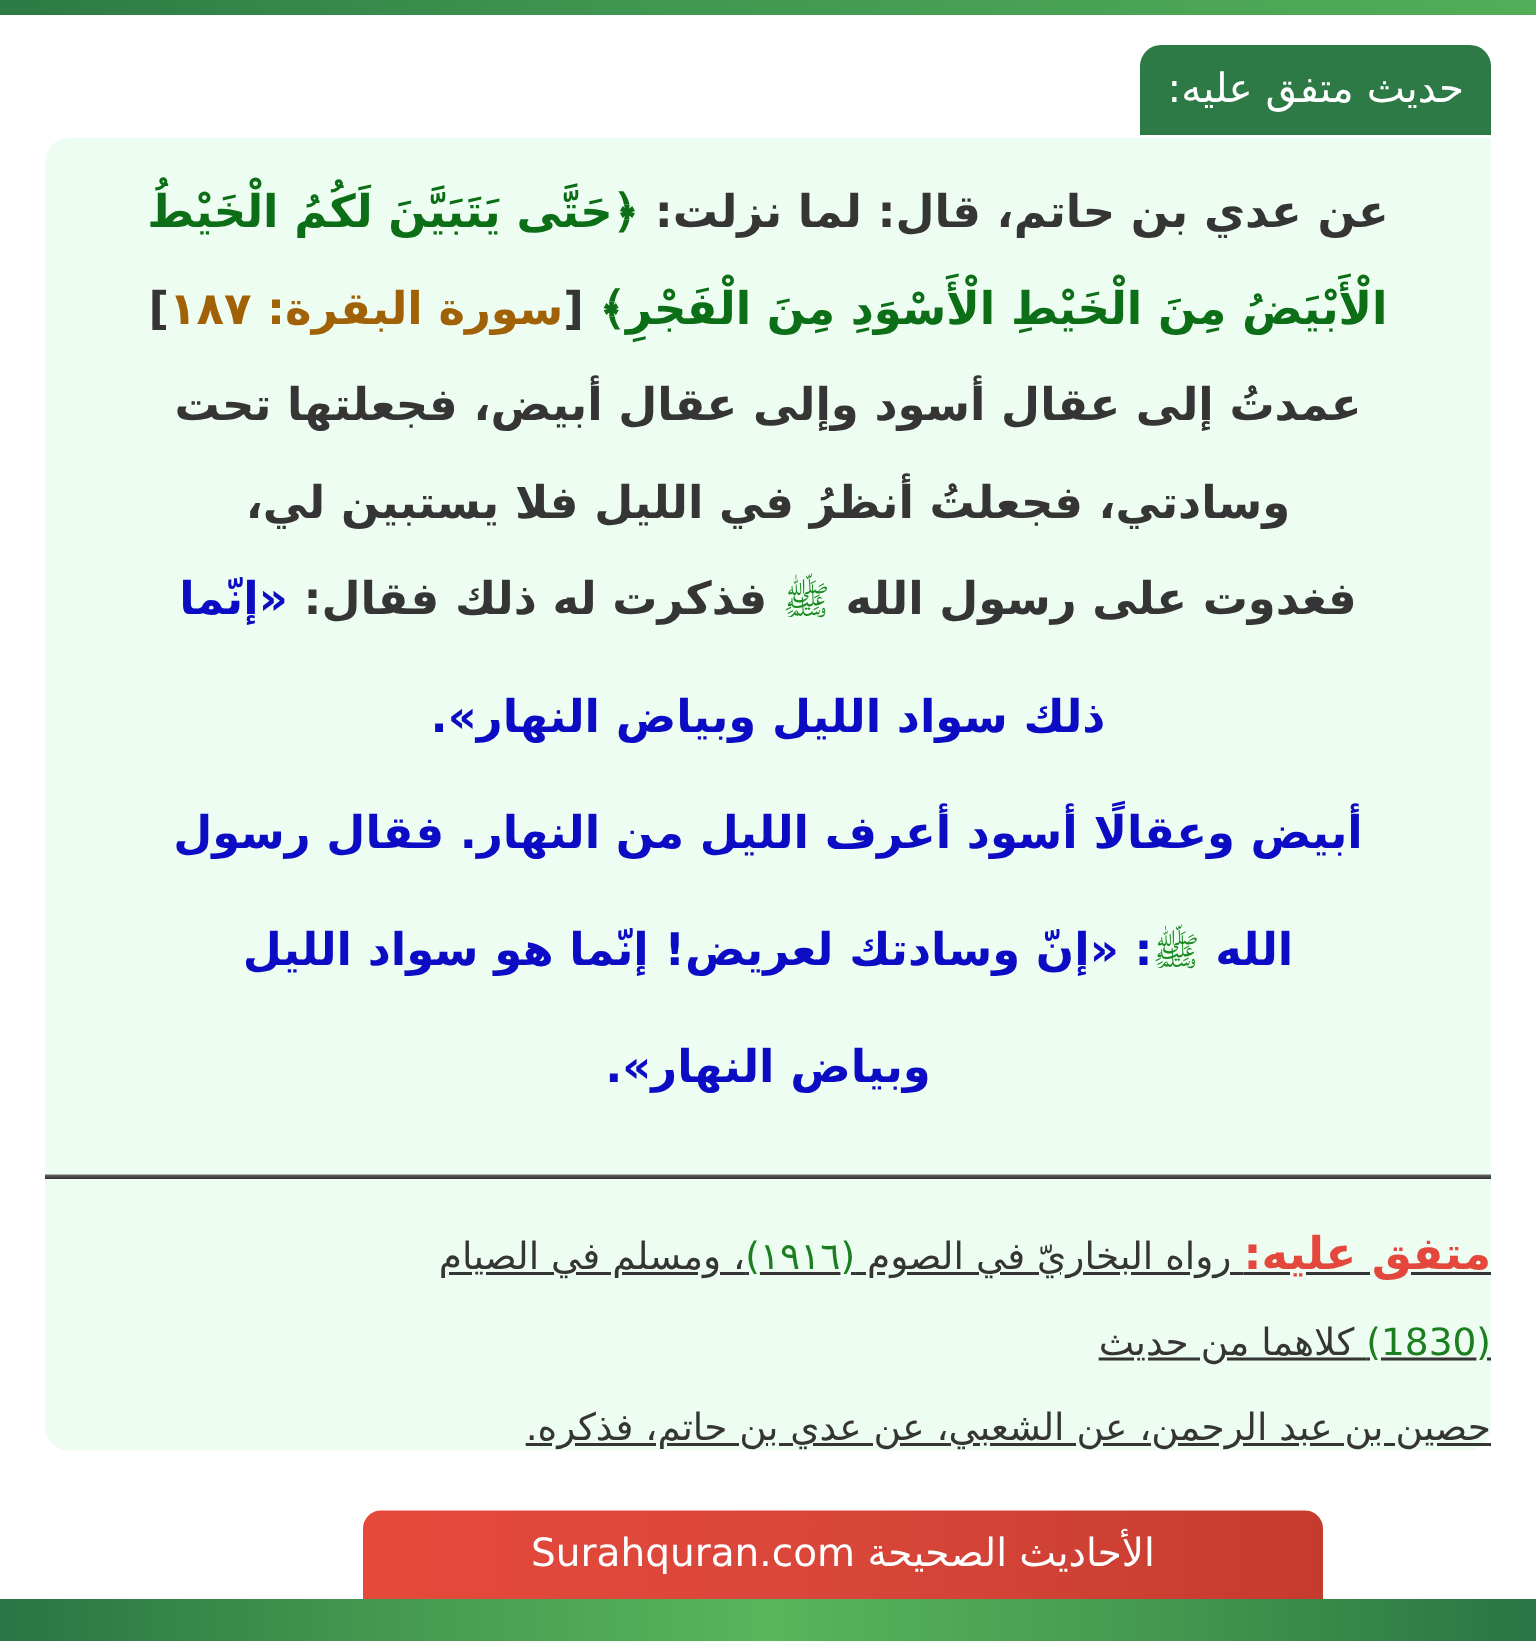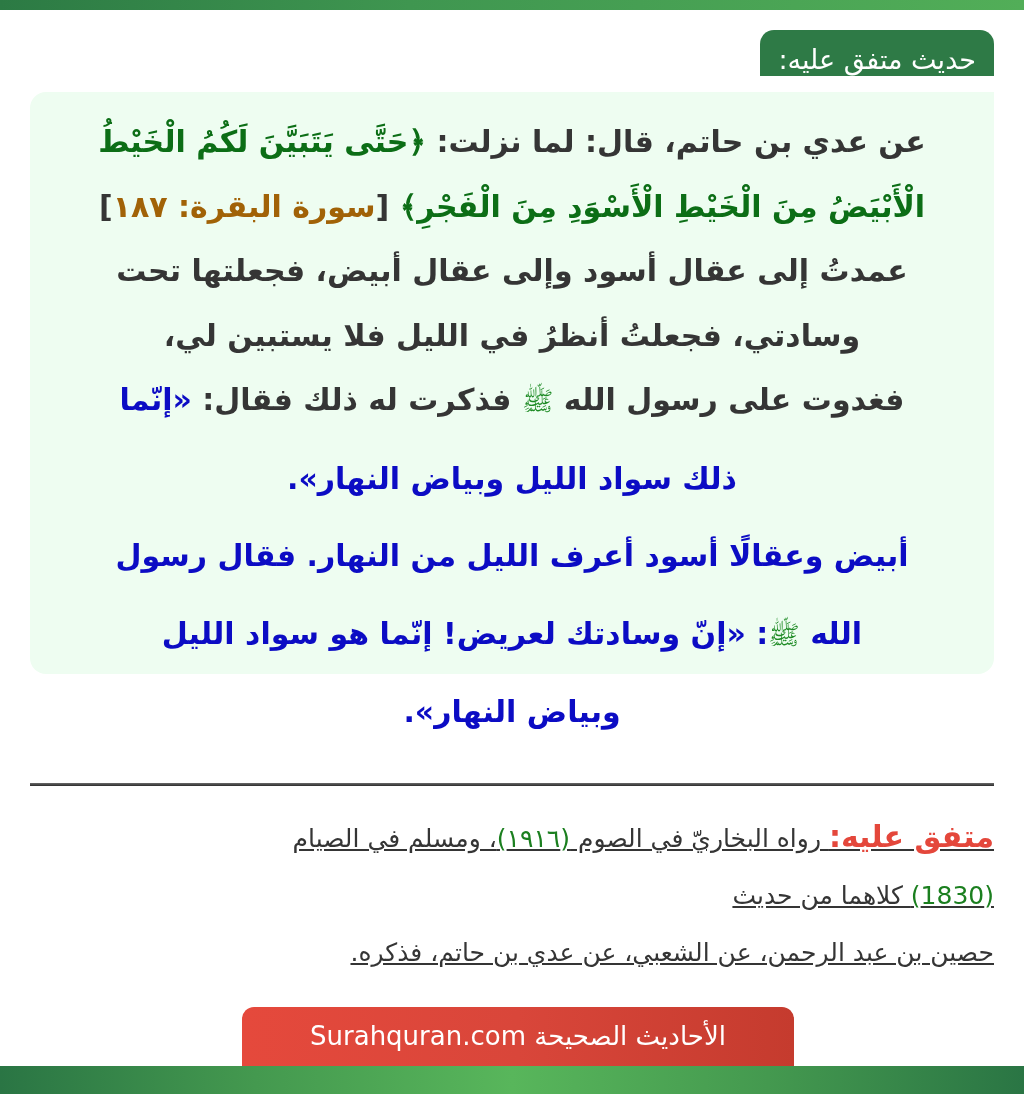--- a/index.html
+++ b/index.html
@@ -20,35 +20,35 @@
       position: absolute;
       top: 0; left: 0;
       width: 1024px;
       height: 10px;
       background: linear-gradient(to right, #2c7a44 0%, #3f9650 40%, #52ae58 100%);
     }
     .title-badge {
       position: absolute;
       top: 30px;
       right: 30px;
-      height: 46px;
+      height: 60px;
       padding: 0 18px 0 18px;
       background: #2e7a46;
       border-radius: 14px 14px 0 0;
       color: #ffffff;
       font-size: 27px;
       line-height: 60px;
       white-space: nowrap;
     }
     .hadith-card {
       position: absolute;
       top: 92px;
       left: 30px;
       width: 964px;
-      height: 582px;
+      height: 875px;
       background: #eefdf1;
       border-radius: 0 0 16px 16px;
       border-top-left-radius: 16px;
       padding: 18px 20px 0 20px;
       text-align: center;
       font-weight: bold;
       font-size: 30px;
       line-height: 64.5px;
       color: #353535;
     }
@@ -79,21 +79,21 @@
       color: #353535;
       text-align: justify;
     }
     .source .line { display: block; white-space: nowrap; text-decoration: underline; }
     .source .label { color: #e4473b; font-weight: bold; font-size: 30px; }
     .source .num { color: #1b7f1f; }
     .footer-badge {
       position: absolute;
       top: 1007px;
       left: 242px;
-      width: 552px;
+      width: 640px;
       height: 59px;
       background: linear-gradient(to left, #c53b2e 0%, #d9463a 50%, #e5493c 100%);
       border-radius: 12px 12px 0 0;
       color: #ffffff;
       font-size: 26px;
       line-height: 58px;
       text-align: center;
       white-space: nowrap;
     }
     .bottom-bar {

